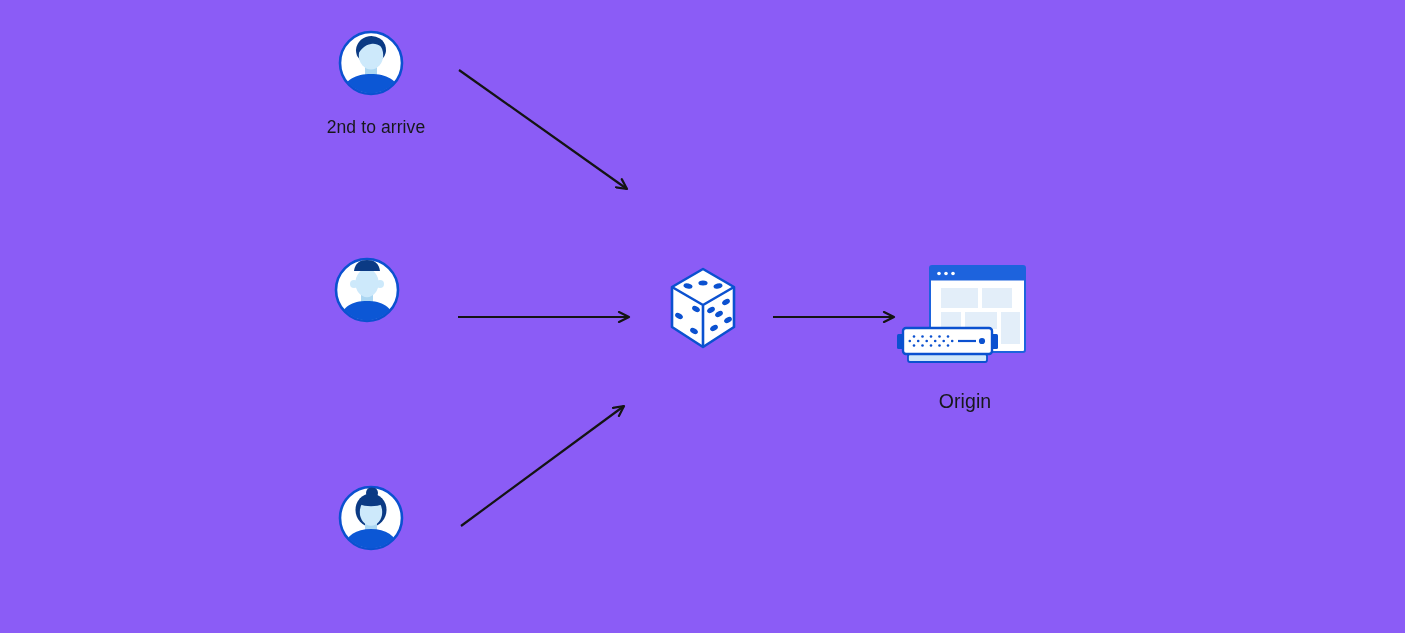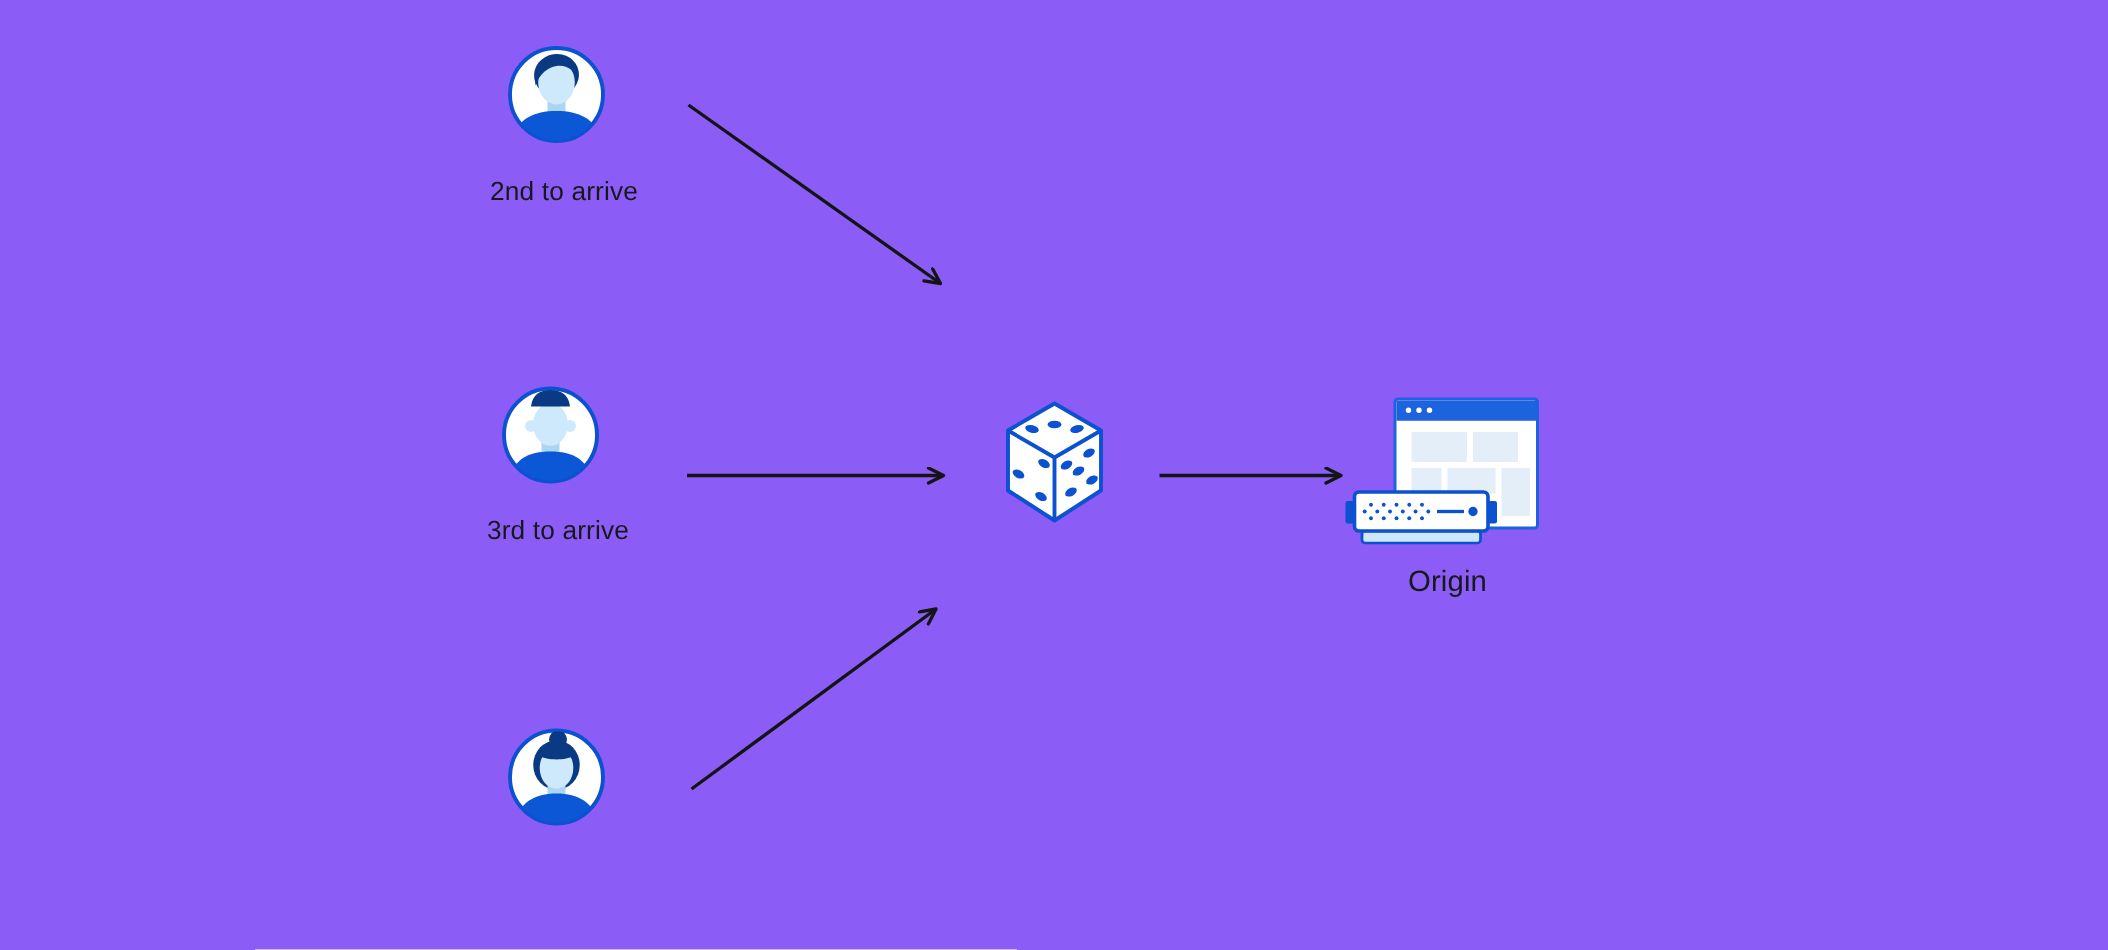--- a/index.html
+++ b/index.html
@@ -59,21 +59,20 @@
     <circle cx="34" cy="34" r="31" fill="#ffffff" stroke="#0b51d0" stroke-width="2.6"></circle>
     <g clip-path="url(#c3)">
       <rect x="28" y="32" width="12" height="16" fill="#abd6f2"></rect>
       <circle cx="21" cy="28" r="4" fill="#cde9fb"></circle>
       <circle cx="47" cy="28" r="4" fill="#cde9fb"></circle>
       <ellipse cx="34" cy="27" rx="11.6" ry="14.2" fill="#cde9fb"></ellipse>
       <path d="M21,15 C22,7 27,4 34,4 C41,4 46,7 47,15 Z" fill="#0b3a84"></path>
       <path d="M5,68 C8,51 18,45 34,45 C50,45 60,51 63,68 Z" fill="#0c57d5"></path>
     </g>
   </svg>
-  <div class="node-label" style="left:287px;top:341px">3rd to arrive</div>
 
   <svg class="abs" style="left:337px;top:484px" width="68" height="68" viewBox="0 0 68 68">
     <defs>
         <clipPath id="c1">
           <circle cx="34" cy="34" r="30.4"></circle>
         </clipPath>
       </defs>
     <circle cx="34" cy="34" r="31" fill="#ffffff" stroke="#0b51d0" stroke-width="2.6"></circle>
     <g clip-path="url(#c1)">
       <circle cx="35" cy="9" r="6" fill="#0b3a84"></circle>
@@ -143,15 +142,15 @@
           <circle cx="47.7" cy="79" r="1.3"></circle>
           <circle cx="43.5" cy="83.5" r="1.3"></circle>
         <circle cx="52" cy="74.5" r="1.3"></circle>
           <circle cx="56.2" cy="79" r="1.3"></circle>
           <circle cx="52" cy="83.5" r="1.3"></circle>
       </g>
       <circle cx="86" cy="79" r="3.1"></circle>
     </g>
     <line x1="62" y1="79" x2="80" y2="79" stroke="#0b51d0" stroke-width="2.2"></line>
   </svg>
-  <div class="node-label origin-label" style="left:880px;top:376px">Origin</div>
+  <div class="node-label origin-label" style="left:880px;top:389px">Origin</div>
 
 </div>
 
 </body></html>

